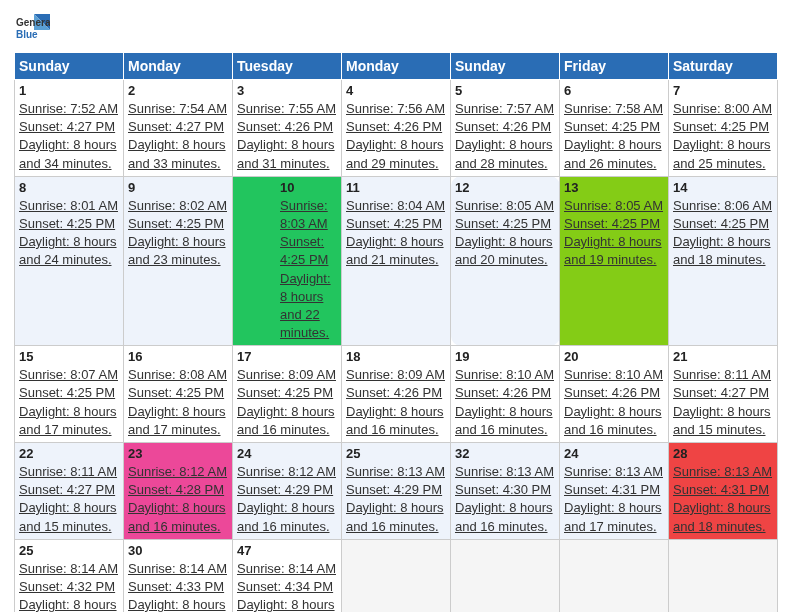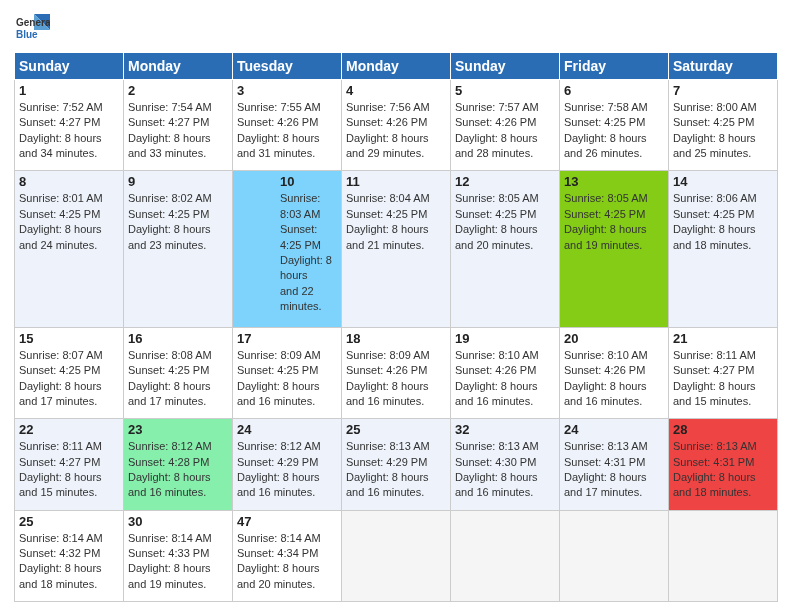--- a/index.html
+++ b/index.html
@@ -76,23 +76,24 @@
       background: #f9f9f9;
     }
     .day-num {
       font-size: 13px;
       font-weight: bold;
       color: #222;
       display: block;
       margin-bottom: 2px;
     }
     .day-info {
-      font-size: 11px;
+      font-size: 13px;
       color: #333;
       line-height: 1.4;
+      text-decoration: underline;
     }
   </style>
 </head>
 <body>
 
 <div class="page">
   <div class="header">
     <div class="logo">
       <svg class="logo-icon" viewBox="0 0 36 36">
         <rect x="0" y="0" width="36" height="36" fill="white"></rect>
@@ -135,25 +136,25 @@
           <td><span class="day-num">6</span>
 <span class="day-info">Sunrise: 7:58 AM<br>Sunset: 4:25 PM<br>Daylight: 8 hours<br>and 26 minutes.</span></td>
           <td><span class="day-num">7</span>
 <span class="day-info">Sunrise: 8:00 AM<br>Sunset: 4:25 PM<br>Daylight: 8 hours<br>and 25 minutes.</span></td>
         </tr>
         <tr>
           <td style="background: rgb(238, 243, 251);"><span class="day-num">8</span>
 <span class="day-info">Sunrise: 8:01 AM<br>Sunset: 4:25 PM<br>Daylight: 8 hours<br>and 24 minutes.</span></td>
           <td style="background: rgb(238, 243, 251);"><span class="day-num">9</span>
 <span class="day-info">Sunrise: 8:02 AM<br>Sunset: 4:25 PM<br>Daylight: 8 hours<br>and 23 minutes.</span></td>
-          <td style="background: #7dd3fc; padding-left: 47px;"><span class="day-num">10</span>
+          <td style="background: #22c55e; padding-left: 47px;"><span class="day-num">10</span>
 <span class="day-info">Sunrise: 8:03 AM<br>Sunset: 4:25 PM<br>Daylight: 8 hours<br>and 22 minutes.</span></td>
           <td style="background: rgb(238, 243, 251);"><span class="day-num">11</span>
 <span class="day-info">Sunrise: 8:04 AM<br>Sunset: 4:25 PM<br>Daylight: 8 hours<br>and 21 minutes.</span></td>
-          <td style="background: rgb(238, 243, 251);"><span class="day-num">12</span>
+          <td style="background: rgb(238, 243, 251); border-radius: 10px;"><span class="day-num">12</span>
 <span class="day-info">Sunrise: 8:05 AM<br>Sunset: 4:25 PM<br>Daylight: 8 hours<br>and 20 minutes.</span></td>
           <td style="background: #84cc16;"><span class="day-num">13</span>
 <span class="day-info">Sunrise: 8:05 AM<br>Sunset: 4:25 PM<br>Daylight: 8 hours<br>and 19 minutes.</span></td>
           <td style="background: rgb(238, 243, 251);"><span class="day-num">14</span>
 <span class="day-info">Sunrise: 8:06 AM<br>Sunset: 4:25 PM<br>Daylight: 8 hours<br>and 18 minutes.</span></td>
         </tr>
         <tr>
           <td><span class="day-num">15</span>
 <span class="day-info">Sunrise: 8:07 AM<br>Sunset: 4:25 PM<br>Daylight: 8 hours<br>and 17 minutes.</span></td>
           <td><span class="day-num">16</span>
@@ -165,21 +166,21 @@
           <td><span class="day-num">19</span>
 <span class="day-info">Sunrise: 8:10 AM<br>Sunset: 4:26 PM<br>Daylight: 8 hours<br>and 16 minutes.</span></td>
           <td><span class="day-num">20</span>
 <span class="day-info">Sunrise: 8:10 AM<br>Sunset: 4:26 PM<br>Daylight: 8 hours<br>and 16 minutes.</span></td>
           <td><span class="day-num">21</span>
 <span class="day-info">Sunrise: 8:11 AM<br>Sunset: 4:27 PM<br>Daylight: 8 hours<br>and 15 minutes.</span></td>
         </tr>
         <tr>
           <td style="background: rgb(238, 243, 251);"><span class="day-num">22</span>
 <span class="day-info">Sunrise: 8:11 AM<br>Sunset: 4:27 PM<br>Daylight: 8 hours<br>and 15 minutes.</span></td>
-          <td style="background: #86efac;"><span class="day-num">23</span>
+          <td style="background: #ec4899;"><span class="day-num">23</span>
 <span class="day-info">Sunrise: 8:12 AM<br>Sunset: 4:28 PM<br>Daylight: 8 hours<br>and 16 minutes.</span></td>
           <td style="background: rgb(238, 243, 251);"><span class="day-num">24</span>
 <span class="day-info">Sunrise: 8:12 AM<br>Sunset: 4:29 PM<br>Daylight: 8 hours<br>and 16 minutes.</span></td>
           <td style="background: rgb(238, 243, 251);"><span class="day-num">25</span>
 <span class="day-info">Sunrise: 8:13 AM<br>Sunset: 4:29 PM<br>Daylight: 8 hours<br>and 16 minutes.</span></td>
           <td style="background: rgb(238, 243, 251);"><span class="day-num">32</span>
 <span class="day-info">Sunrise: 8:13 AM<br>Sunset: 4:30 PM<br>Daylight: 8 hours<br>and 16 minutes.</span></td>
           <td style="background: rgb(238, 243, 251);"><span class="day-num">24</span>
 <span class="day-info">Sunrise: 8:13 AM<br>Sunset: 4:31 PM<br>Daylight: 8 hours<br>and 17 minutes.</span></td>
           <td style="background: #ef4444;"><span class="day-num">28</span>

